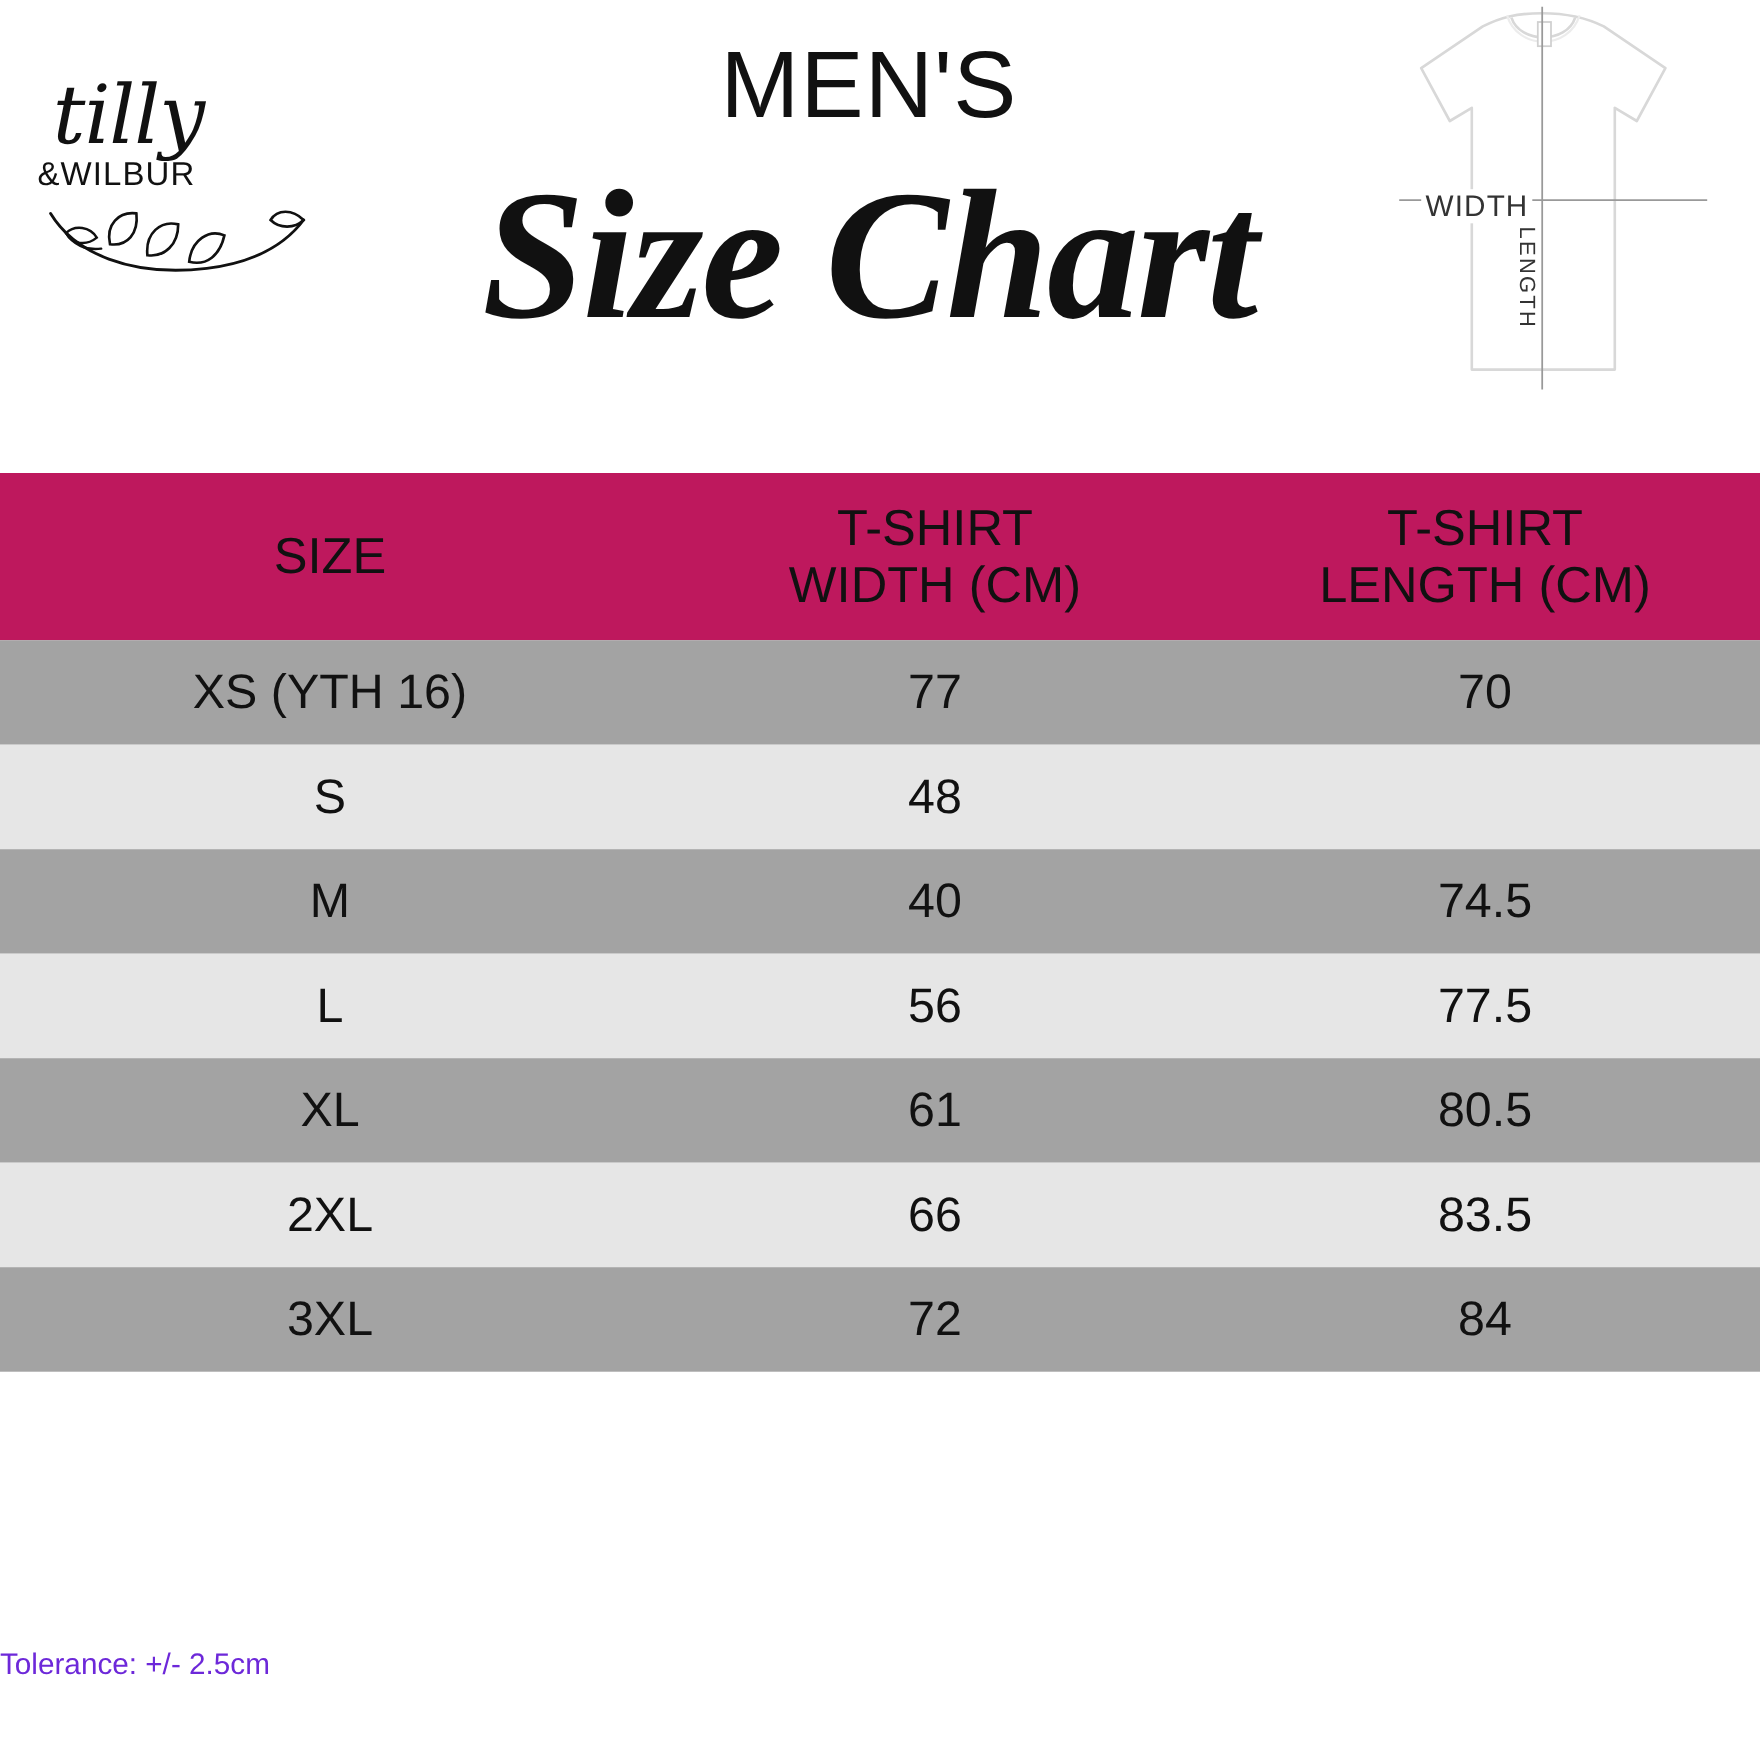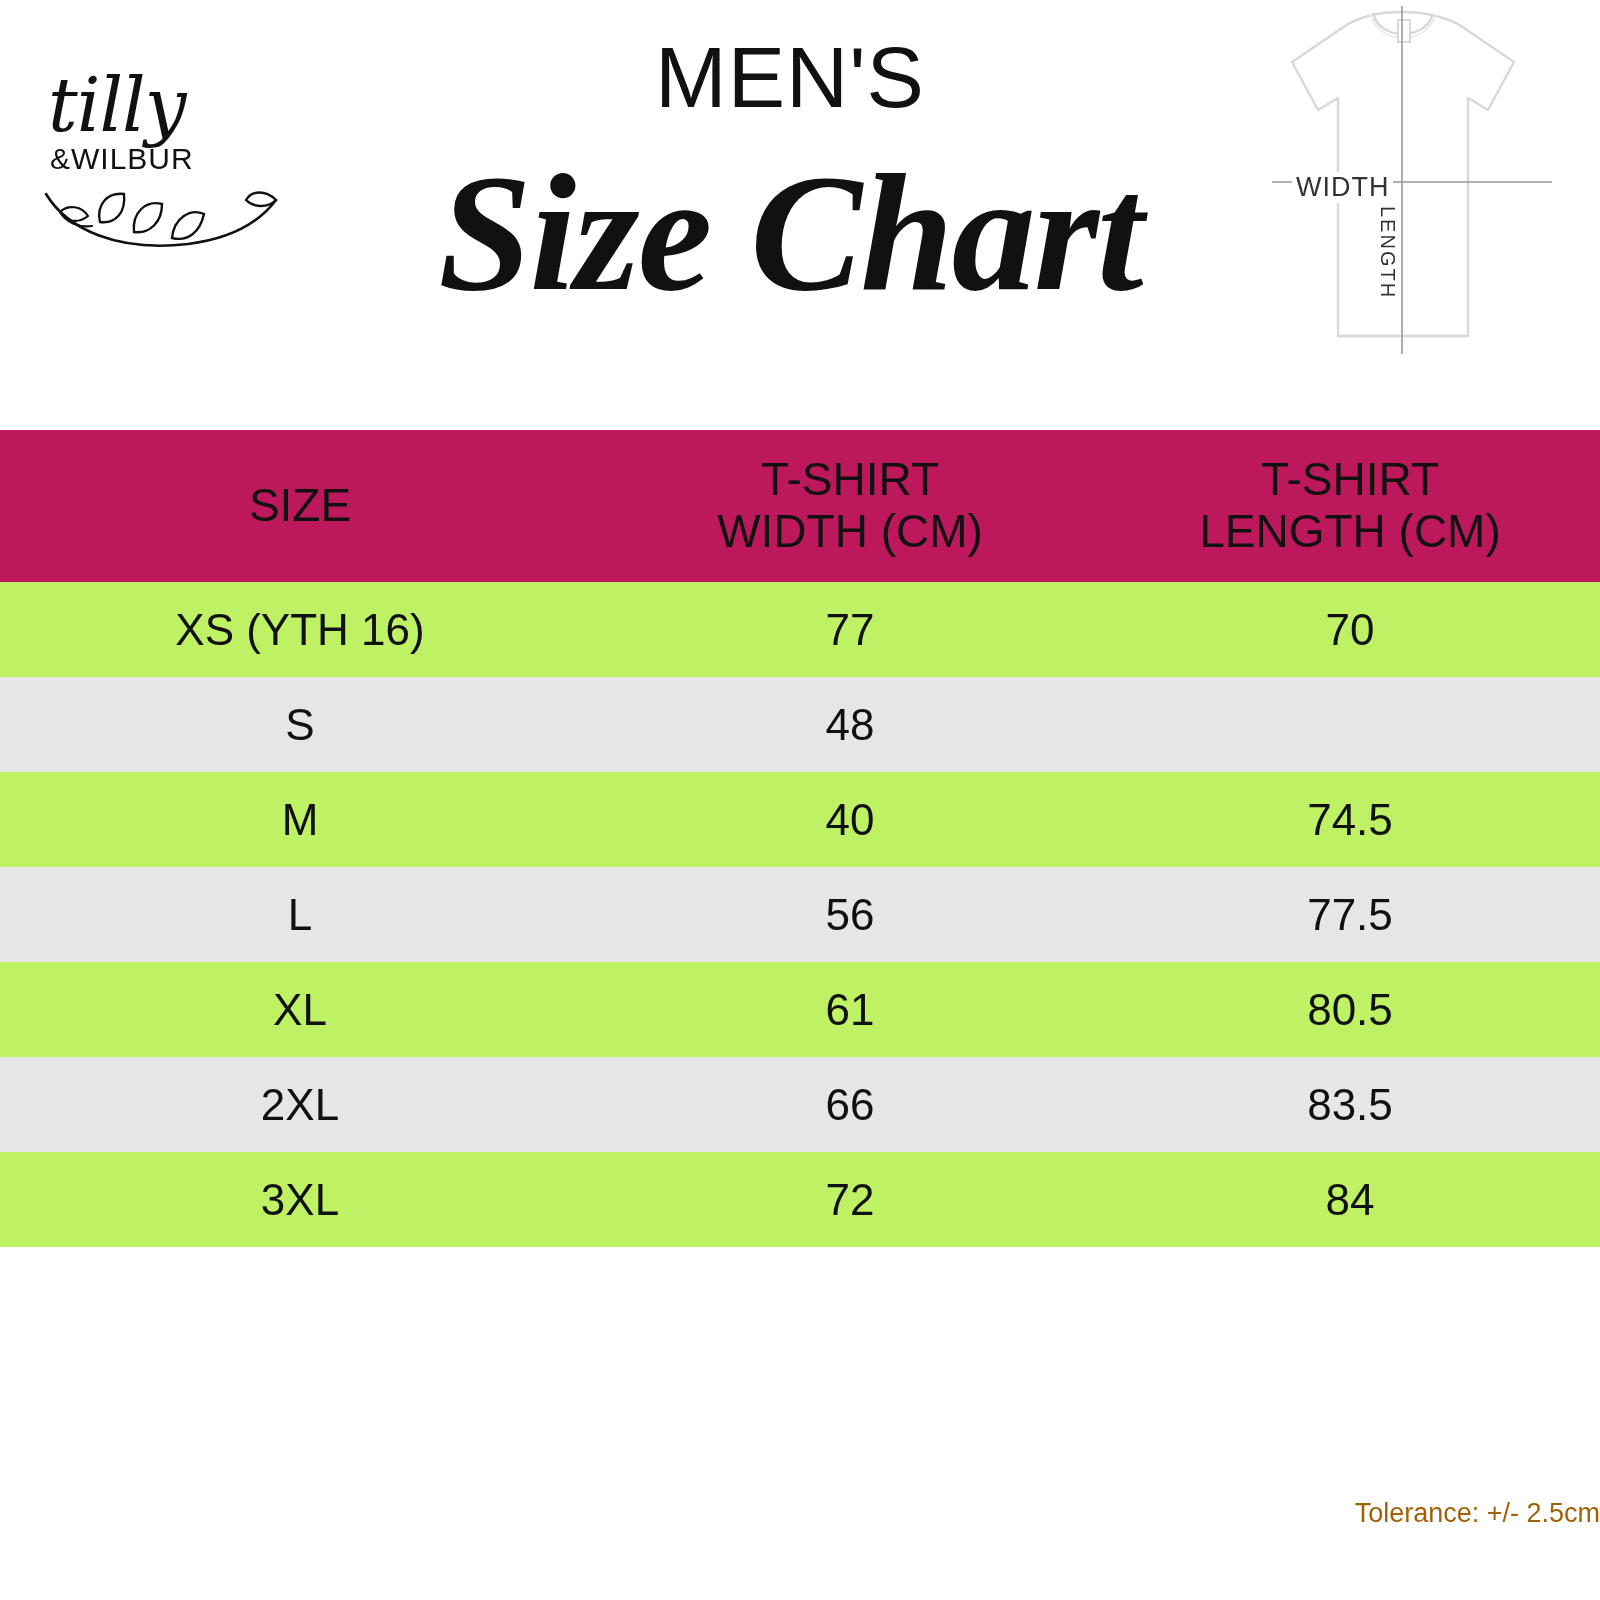--- a/index.html
+++ b/index.html
@@ -37,21 +37,20 @@
     line-height: 0.95;
     letter-spacing: -1px;
     color: #111;
     margin-left: 14px;
   }
   .brand-sub {
     font-family: "Liberation Sans", sans-serif;
     font-size: 30px;
     letter-spacing: 1px;
     color: #111;
-    margin-left: 16px;
     margin-top: 2px;
   }
   .brand-flourish {
     margin-top: 6px;
     margin-left: 4px;
   }
 
   .title-block {
     position: absolute;
     left: 300px;
@@ -114,21 +113,21 @@
     top: 430px;
     left: 0;
     width: 1600px;
   }
   .row {
     display: flex;
     align-items: center;
     width: 100%;
   }
   .row.alt { background: #e6e6e6; }
-  .row.plain { background: #bef264; }
+  .row.plain { background: #a3a3a3; }
 
   .head-row {
     background: #be185d;
     height: 152px;
   }
   .cell {
     text-align: center;
     font-size: 44px;
     color: #111;
     padding: 0 6px;
@@ -142,23 +141,23 @@
     font-size: 46px;
     line-height: 1.12;
   }
   .data-row { height: 95px; }
 
   .footer-note {
     position: absolute;
     left: 0;
     width: 1600px;
     top: 1498px;
-    text-align: right;
+    text-align: left;
     font-size: 27px;
-    color: #a16207;
+    color: #6d28d9;
   }
 </style>
 </head>
 <body>
 
 <div class="header">
 
   <div class="brand-logo">
     <div class="brand-name">tilly</div>
     <div class="brand-sub">&amp;WILBUR</div>

